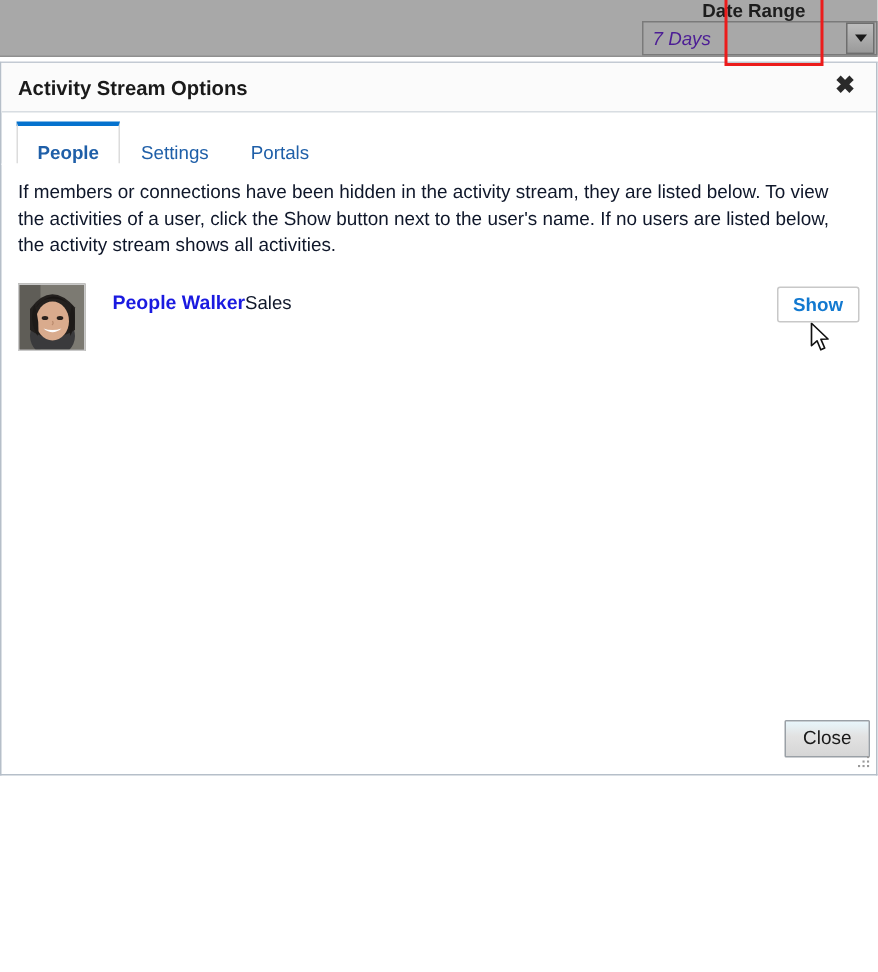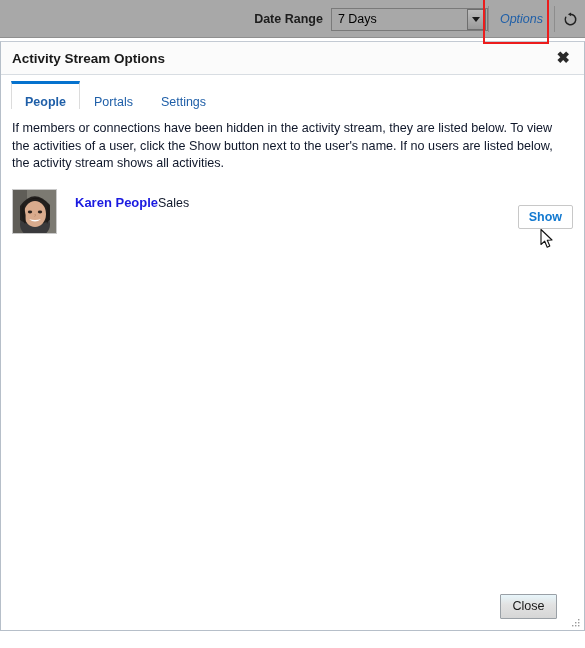--- a/index.html
+++ b/index.html
@@ -24,45 +24,47 @@
     background: #a8a8a8;
     border-bottom: 1px solid #8f8f8f;
     box-sizing: border-box;
   }
   .toolbar-inner {
     position: absolute;
     right: 0; top: 0;
     height: 38px;
     display: flex;
     align-items: center;
+    flex-direction: column;
   }
   .date-range-label {
     font-size: 12.5px;
     font-weight: bold;
     color: #1d1d1d;
     margin-right: 8px;
     white-space: nowrap;
   }
   .select-box {
     position: relative;
     width: 157px;
     height: 23px;
     background: #a8a8a8;
     border: 1px solid #7a7a7a;
     box-sizing: border-box;
     display: flex;
     align-items: center;
   }
   .select-value {
     font-size: 12.5px;
-    color: #000000;
+    color: #4c1d95;
     padding-left: 6px;
     flex: 1;
     white-space: nowrap;
     overflow: hidden;
+    font-style: italic;
   }
   .select-arrow-btn {
     width: 19px;
     height: 21px;
     background: linear-gradient(#bdbdbd, #9a9a9a);
     border-left: 1px solid #7a7a7a;
     border: 1px solid #6e6e6e;
     box-sizing: border-box;
     display: flex;
     align-items: center;
@@ -109,21 +111,21 @@
     pointer-events: none;
     z-index: 40;
   }
 
   
   .dialog {
     position: absolute;
     left: 0;
     top: 41px;
     width: 585px;
-    height: 590px;
+    height: 476px;
     background: #ffffff;
     border: 1px solid #b6bfc9;
     border-top: 1px solid #c3cad3;
     box-sizing: border-box;
     display: flex;
     flex-direction: column;
   }
   .dialog-header {
     height: 33px;
     min-height: 33px;
@@ -232,21 +234,20 @@
   }
   .user-dept {
     font-size: 12.4px;
     font-weight: normal;
     color: #0f172a;
   }
   .show-btn-cell {
     margin-left: auto;
     padding-top: 2px;
     position: relative;
-    margin-top: 14px;
   }
   .show-btn {
     min-width: 52px;
     height: 24px;
     background: #ffffff;
     border: 1px solid #c8c8c8;
     border-radius: 2px;
     font-size: 12.5px;
     font-weight: bold;
     color: #1279d0;
@@ -262,21 +263,21 @@
     pointer-events: none;
   }
 
   
   .dialog-footer {
     height: 48px;
     min-height: 48px;
     display: flex;
     align-items: center;
     justify-content: flex-end;
-    padding-right: 27px;
+    padding-right: 4px;
     box-sizing: border-box;
     position: relative;
   }
   .close-btn {
     width: 57px;
     height: 25px;
     background: linear-gradient(#e8f6fb 0%, #e2e2e2 42%, #d6d6d6 100%);
     border: 1px solid #9aa0a6;
     border-radius: 1px;
     font-size: 12.6px;
@@ -329,24 +330,24 @@
   <div class="dialog-header">
     <span class="dialog-title">Activity Stream Options</span>
     <span class="close-x">✖</span>
   </div>
 
   <div class="tabs">
     <div class="tab active">
       <span>People</span>
     </div>
     <div class="tab">
-      <span>Portals</span>
+      <span>Settings</span>
     </div>
     <div class="tab">
-      <span>Settings</span>
+      <span>Portals</span>
     </div>
   </div>
   <div class="tabs-underline"></div>
 
   <div class="dialog-body">
 
     <p class="desc">If members or connections have been hidden in the activity stream, they are listed below. To view the activities of a user, click the Show button next to the user's name. If no users are listed below, the activity stream shows all activities.</p>
 
     <div class="user-row">
 
@@ -361,21 +362,21 @@
           <path d="M10 13 Q14 26 12 34 Q6 24 10 13 Z" fill="#1d1a18"></path>
           <path d="M35 13 Q32 26 34 34 Q39 24 35 13 Z" fill="#1d1a18"></path>
           <ellipse cx="17" cy="22" rx="2.2" ry="1.4" fill="#2a211c"></ellipse>
           <ellipse cx="27" cy="22" rx="2.2" ry="1.4" fill="#2a211c"></ellipse>
           <path d="M16 29 Q22 34 28 29 Q22 31 16 29 Z" fill="#fdfdfd"></path>
           <path d="M22 24 Q23 26 21.6 26.6" fill="none" stroke="#b98a6c" stroke-width="0.8"></path>
         </svg>
       </div>
 
       <div class="user-name-wrap">
-        <span class="user-name">Karen People</span><span class="user-dept">Sales</span>
+        <span class="user-name">People Walker</span><span class="user-dept">Sales</span>
       </div>
 
       <div class="show-btn-cell">
         <button class="show-btn" type="button">Show</button>
         <span class="cursor-arrow">
           <svg width="15" height="21" viewBox="0 0 15 21" aria-hidden="true">
             <polygon points="1,0.5 1,15.5 4.7,12.2 7.2,18.2 9.8,17 7.3,11.2 12,11" fill="#ffffff" stroke="#111" stroke-width="1.1" stroke-linejoin="round"></polygon>
           </svg>
         </span>
       </div>

